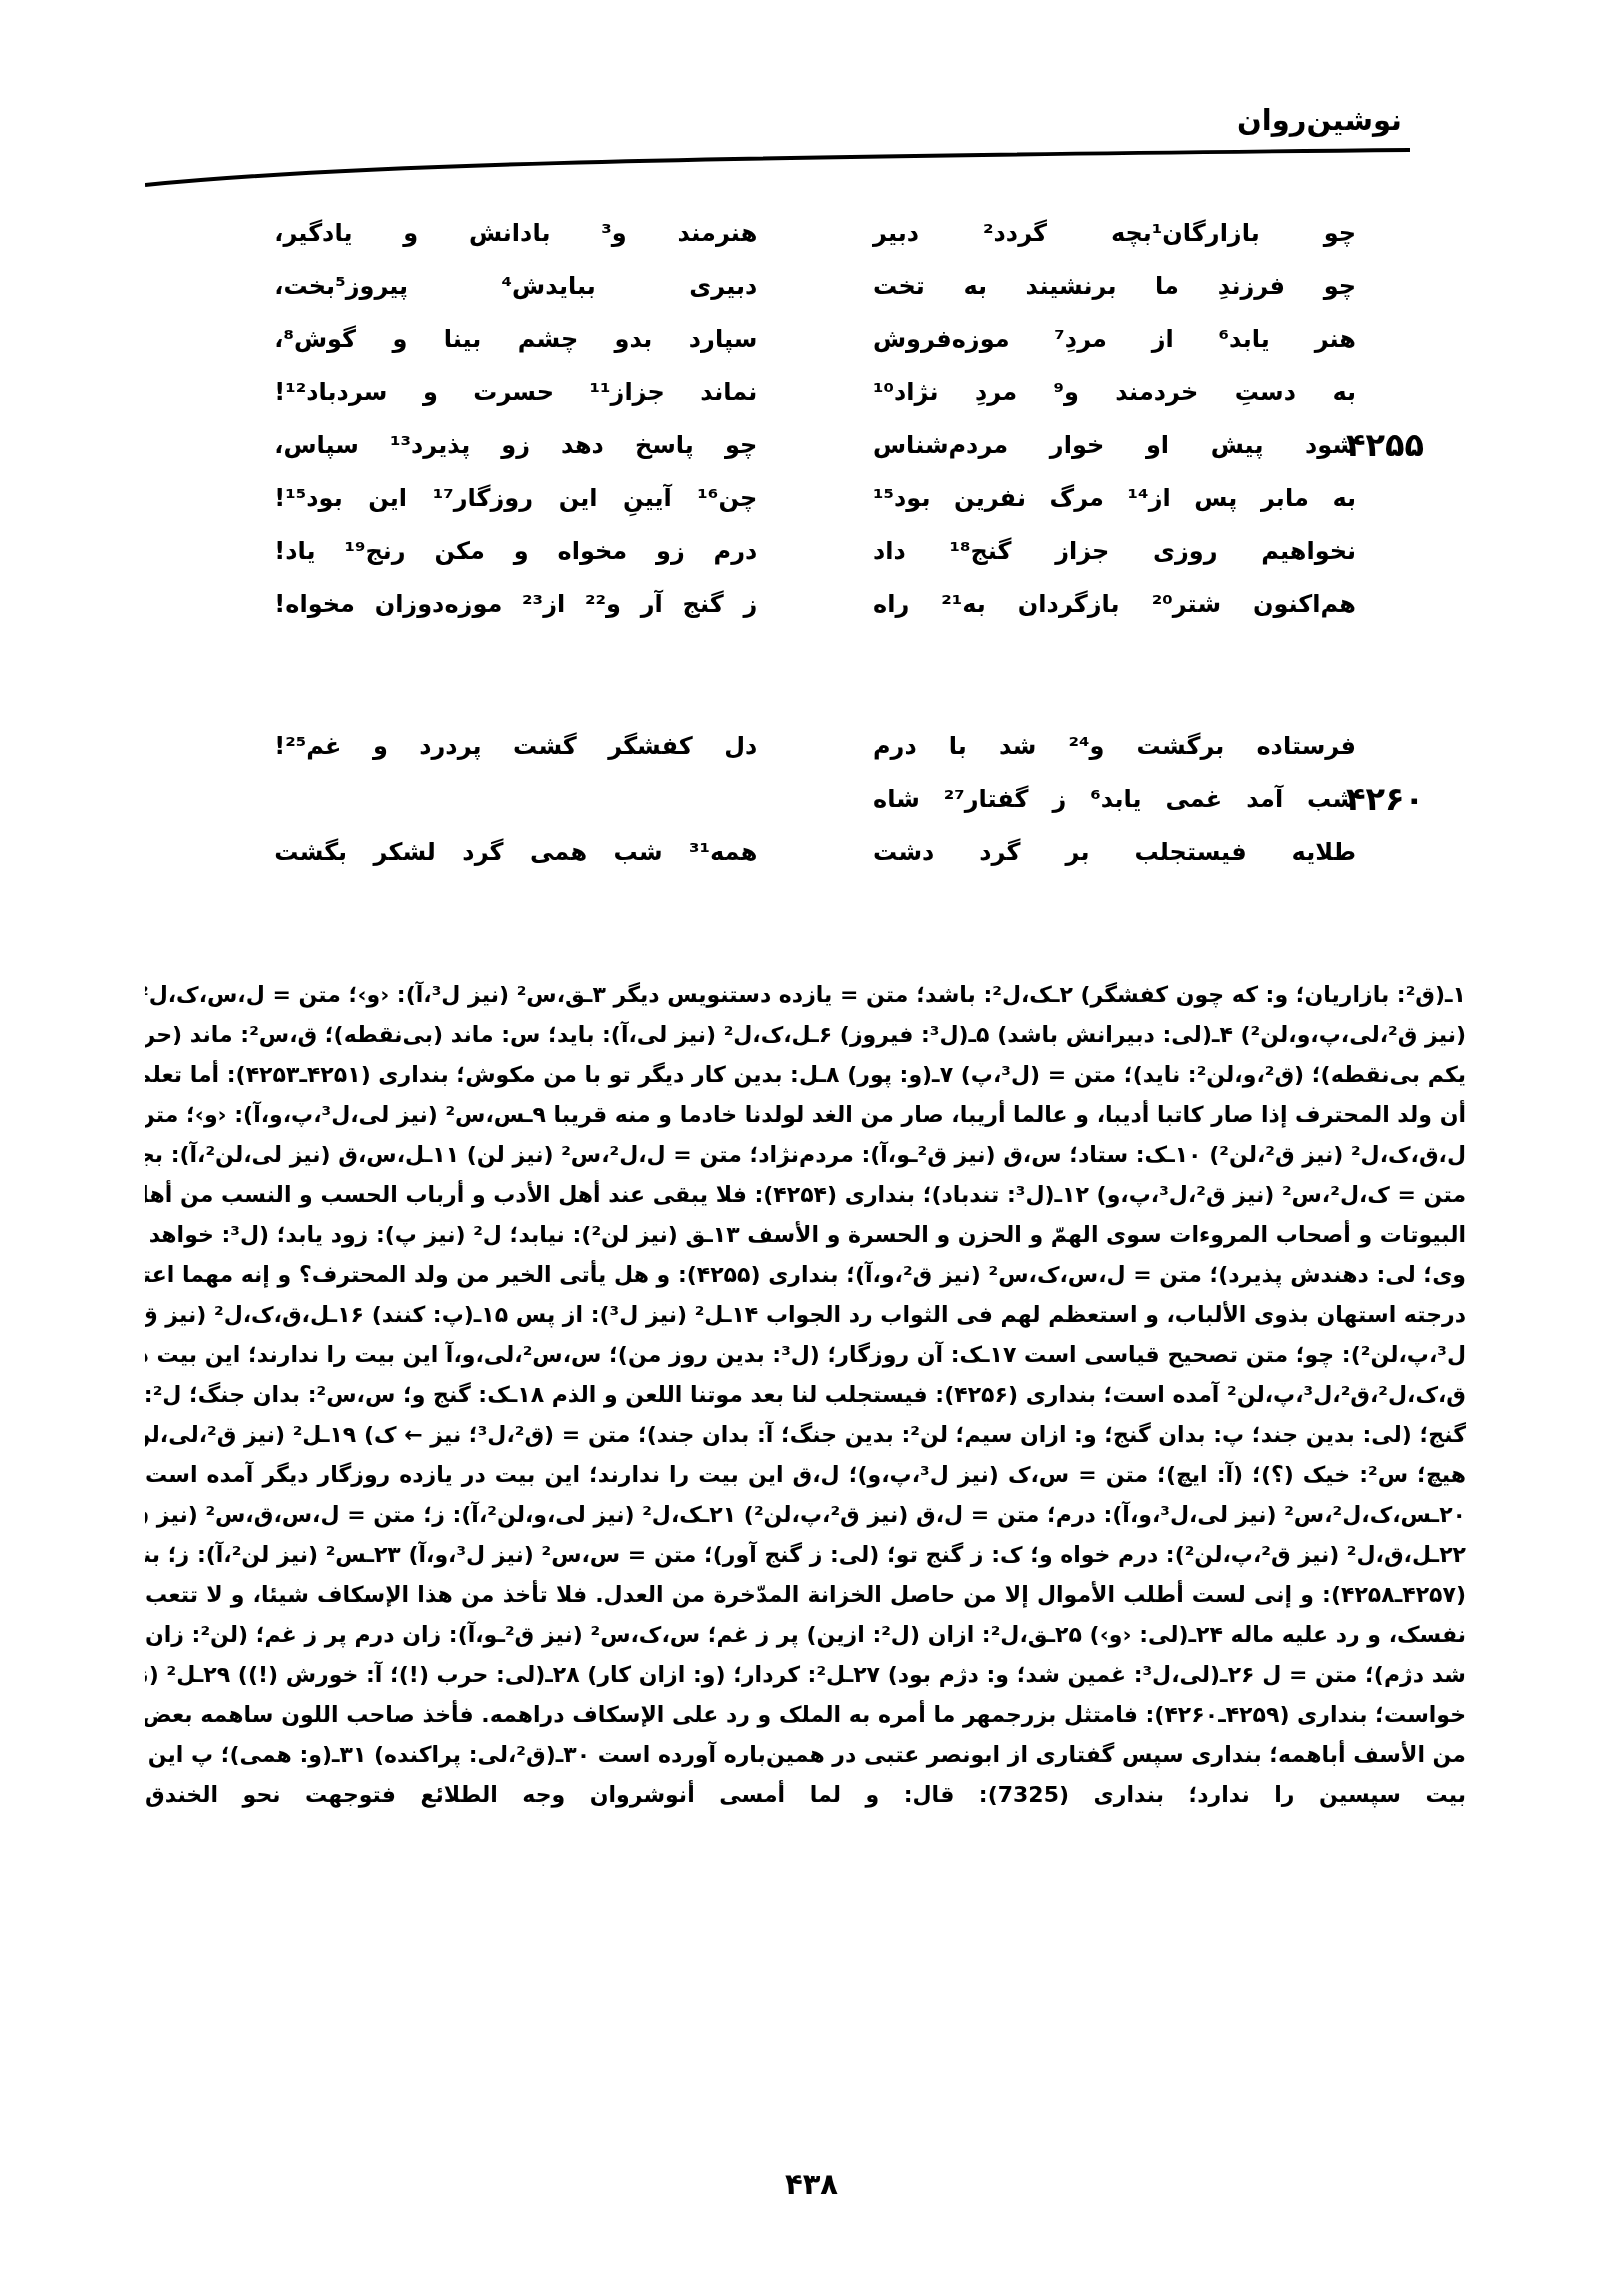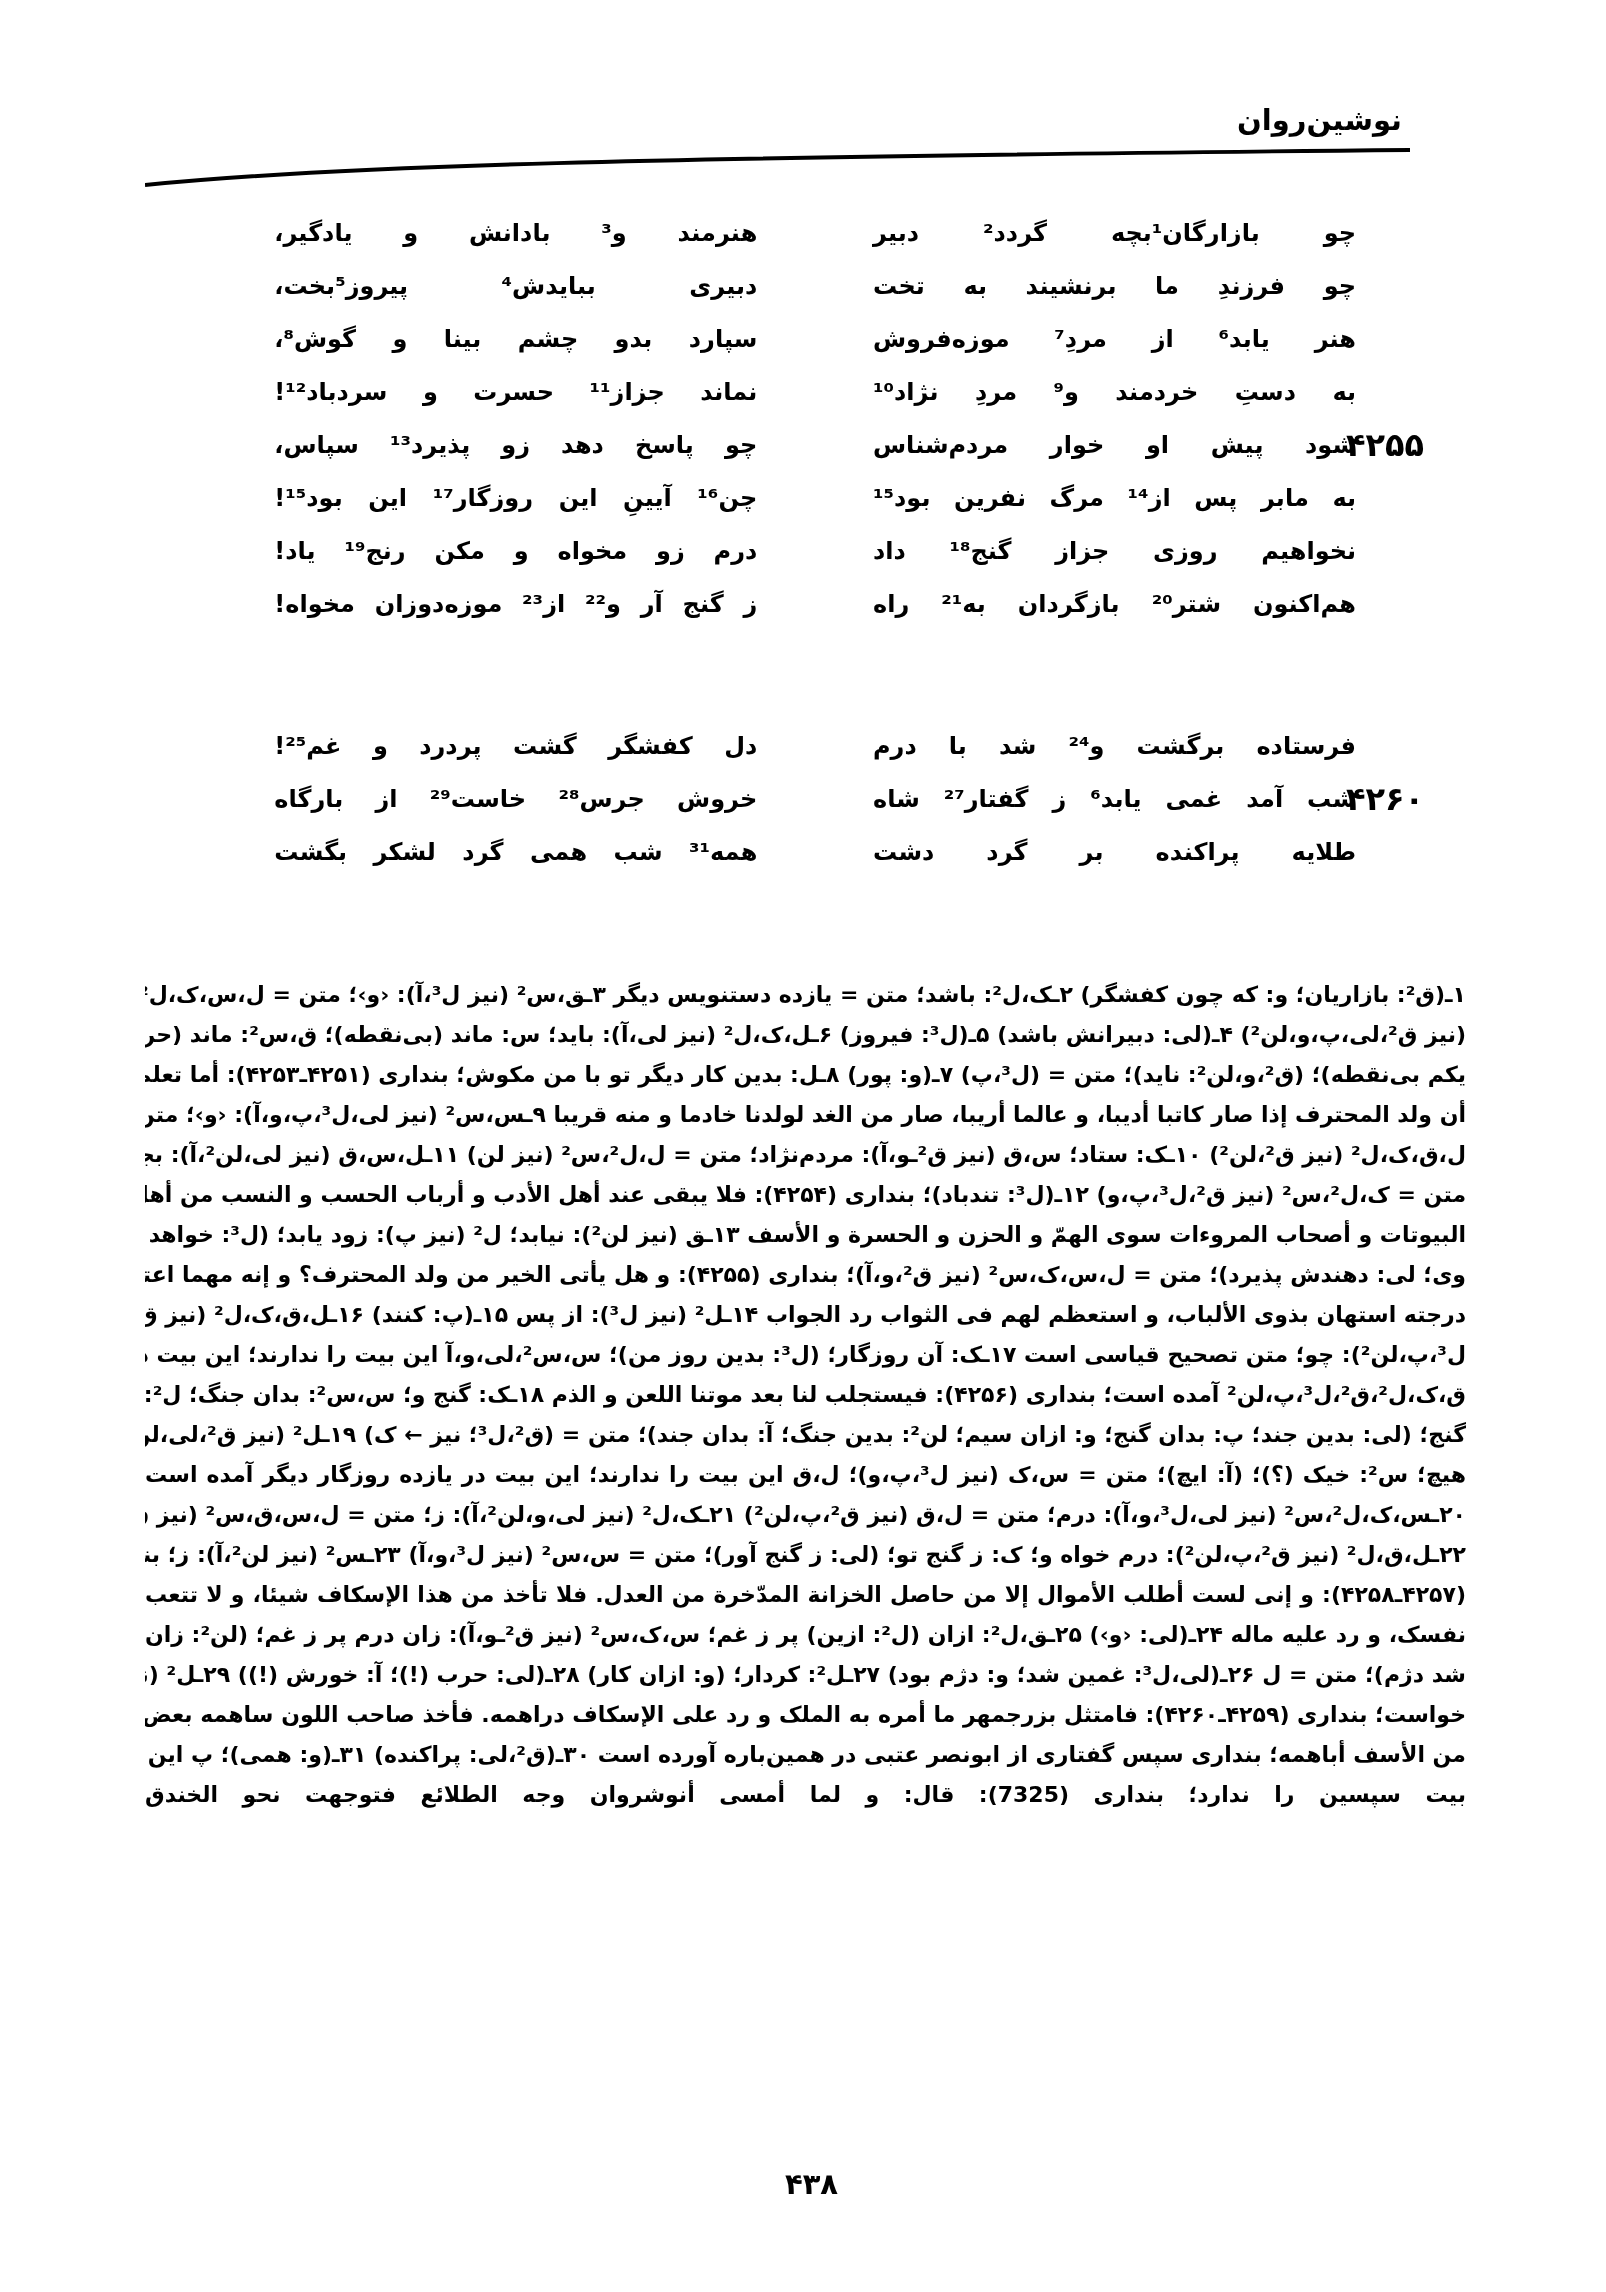--- a/index.html
+++ b/index.html
@@ -159,25 +159,24 @@
 
   <div class="verse-block b2">
     <div class="couplet">
       <span class="verse-no"></span>
       <div class="hemistich first">فرستاده برگشت و²⁴ شد با درم</div>
       <div class="hemistich second">دل کفشگر گشت پردرد و غم²⁵!</div>
     </div>
     <div class="couplet">
       <span class="verse-no">۴۲۶۰</span>
       <div class="hemistich first">شب آمد غمی یابد⁶ ز گفتار²⁷ شاه</div>
-      <div class="hemistich second">خروش جرس²⁸ خاست²⁹ از بارگاه</div>
-    </div>
-    <div class="couplet">
-      <span class="verse-no"></span>
-      <div class="hemistich first">طلایه پراکنده بر گرد دشت</div>
+    </div>
+    <div class="couplet">
+      <span class="verse-no"></span>
+      <div class="hemistich first">طلایه فیستجلب بر گرد دشت</div>
       <div class="hemistich second">همه³¹ شب همی گرد لشکر بگشت</div>
     </div>
   </div>
 
   <div class="footnotes">
     <div class="fn-line">۱ـ(ق²: بازاریان؛ و: که چون کفشگر)  ۲ـک،ل²: باشد؛ متن = یازده دستنویس دیگر  ۳ـق،س² (نیز ل³،آ): ‹و›؛ متن = ل،س،ک،ل²</div>
     <div class="fn-line">(نیز ق²،لی،پ،و،لن²)  ۴ـ(لی: دبیرانش باشد)  ۵ـ(ل³: فیروز)  ۶ـل،ک،ل² (نیز لی،آ): باید؛ س: ماند (بی‌نقطه)؛ ق،س²: ماند (حرف</div>
     <div class="fn-line">یکم بی‌نقطه)؛ (ق²،و،لن²: ناید)؛ متن = (ل³،پ)  ۷ـ(و: پور)  ۸ـل: بدین کار دیگر تو با من مکوش؛ بنداری (۴۲۵۱ـ۴۲۵۳): أما تعلم</div>
     <div class="fn-line">أن ولد المحترف إذا صار کاتبا أدیبا، و عالما أریبا، صار من الغد لولدنا خادما و منه قریبا  ۹ـس،س² (نیز لی،ل³،پ،و،آ): ‹و›؛ متن =</div>
     <div class="fn-line">ل،ق،ک،ل² (نیز ق²،لن²)  ۱۰ـک: ستاد؛ س،ق (نیز ق²ـو،آ): مردم‌نژاد؛ متن = ل،ل²،س² (نیز لن)  ۱۱ـل،س،ق (نیز لی،لن²،آ): بجز؛</div>

